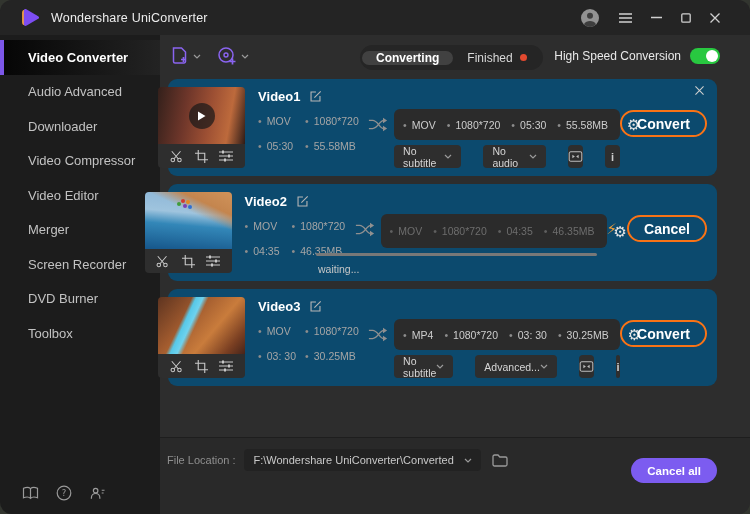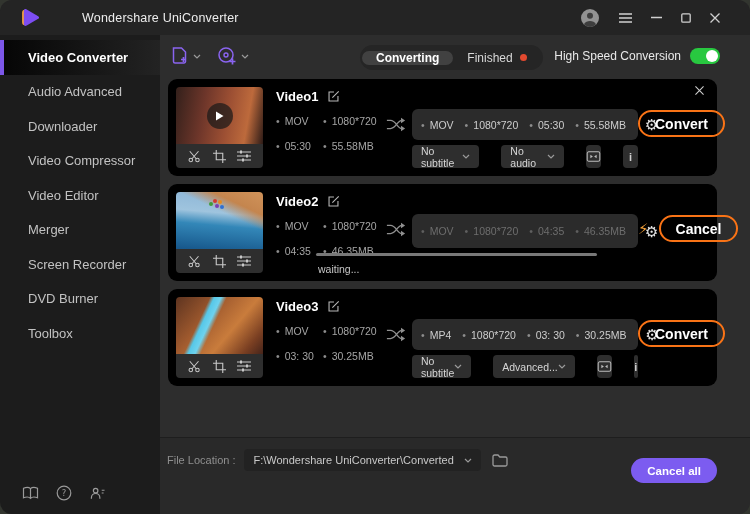--- a/index.html
+++ b/index.html
@@ -1,20 +1,20 @@
 <!DOCTYPE html>
 <html><head>
 <meta charset="utf-8">
 <style>
   * { margin:0; padding:0; box-sizing:border-box; }
   html,body { width:750px; height:514px; background:#32352f; font-family:"Liberation Sans","DejaVu Sans",sans-serif; overflow:hidden; }
   .window { position:absolute; inset:0; border-radius:12px; overflow:hidden; background:#2d2d2d; display:flex; flex-direction:column; }
 
   
-  .titlebar { height:35px; background:#242424; display:flex; align-items:center; padding:0 30px 0 20px; flex:0 0 auto;gap:31px; }
+  .titlebar { height:35px; background:#242424; display:flex; align-items:center; padding:0 30px 0 20px; flex:0 0 auto; }
   .titlebar .logo { display:flex; align-items:center; margin-right:10px; }
   .titlebar .apptitle { color:#ededed; font-size:12.5px; letter-spacing:.2px; }
   .tb-right { margin-left:auto; display:flex; align-items:center; gap:19px; }
   .tb-ic { display:flex; align-items:center; justify-content:center; color:#cfcfcf; cursor:default; }
 
   
   .bodyrow { flex:1; display:flex; min-height:0; }
   .sidebar { width:160px; background:#1c1c1c; padding-top:5px; position:relative; flex:0 0 auto; }
   .nav-item { height:34.5px; display:flex; align-items:center; padding-left:24px; color:#c2c2c2; font-size:13px; border-left:4px solid transparent; }
   .nav-item.active { background:linear-gradient(90deg,#060606,#232323); color:#fff; font-weight:bold; border-left-color:#7c57e8; }
@@ -30,21 +30,21 @@
   .tab.active { background:#414141; color:#fff; font-weight:bold; }
   .dot { width:7px; height:7px; border-radius:50%; background:#e2492f; }
   .hs { margin-left:auto; display:flex; align-items:center; gap:9px; color:#e9e9e9; font-size:12px; }
   .toggle { width:30px; height:16px; border-radius:8px; position:relative; }
   .toggle .knob { position:absolute; top:2px; width:12px; height:12px; border-radius:50%; background:#fff; }
   .toggle.on { background:#28c840; } .toggle.on .knob { right:2px; }
   .toggle.off { background:#56565a; } .toggle.off .knob { left:2px; }
 
   
   .tasklist { flex:1; padding:2px 33px 0 8px; }
-  .card { position:relative; height:97px; background:#000000; border-radius:9px; margin-bottom:8px; display:flex; padding:8px 10px 8px 8px; }
+  .card { position:relative; height:97px; background:#0c4a6e; border-radius:9px; margin-bottom:8px; display:flex; padding:8px 10px 8px 8px;justify-content:flex-end; }
   .thumbwrap { width:87px; flex:0 0 auto; display:flex; flex-direction:column; }
   .thumb { height:57px; border-radius:4px 4px 0 0; position:relative; overflow:hidden; }
   .thumb1 { background:linear-gradient(100deg,#33201b 0%,#6e362a 32%,#9c4f33 58%,#bd6a3c 80%,#2d1b17 100%); }
   .thumb2 { background:linear-gradient(205deg,#d0935a 0%,#c4854e 24%,rgba(0,0,0,0) 40%),linear-gradient(185deg,#8ab4d6 0%,#9fc4de 38%,#3387b8 58%,#16568a 100%); }
   .thumb3 { background:linear-gradient(115deg,rgba(0,0,0,0) 30%,#57c8e8 34%,#6ed2ee 40%,rgba(0,0,0,0) 45%),linear-gradient(130deg,#5e3420 0%,#a05a2e 35%,#c97c3c 62%,#7a3f22 85%,#46241a 100%); }
   .balloons { position:absolute; left:42%; top:12%; width:4px; height:4px; border-radius:50%; background:#d23b2f;
     box-shadow:5px 1px 0 #e58a1f, -4px 3px 0 #3f9c3a, 2px 5px 0 #7a3fb5, 7px 6px 0 #2f6fd2; }
   .play { position:absolute; left:50%; top:50%; transform:translate(-50%,-50%); width:26px; height:26px; border-radius:50%; background:rgba(25,25,25,.72); display:flex; align-items:center; justify-content:center; }
   .thumb-tools { height:24px; background:#2e2e2e; border-radius:0 0 4px 4px; display:flex; align-items:center; justify-content:space-around; padding:0 6px; }
   .thumb-tools span { display:flex; }

